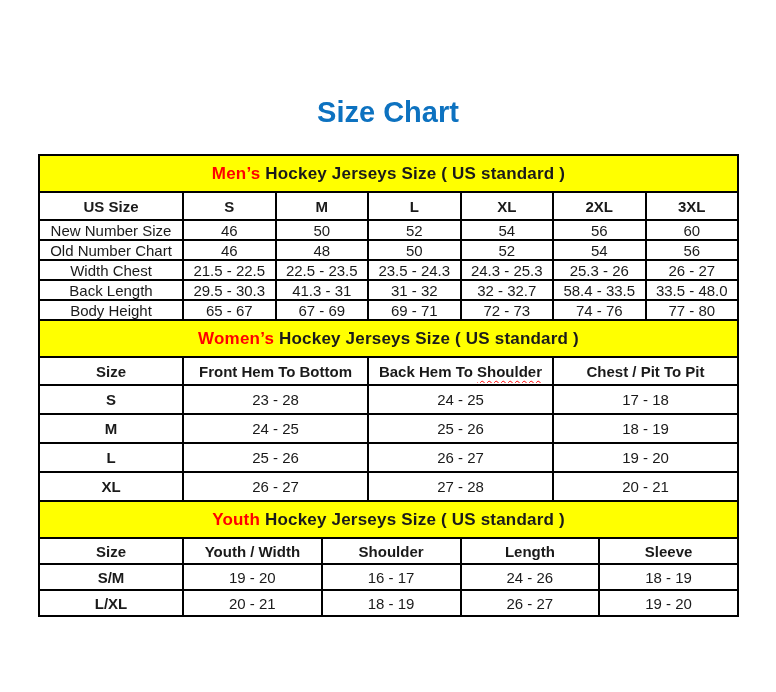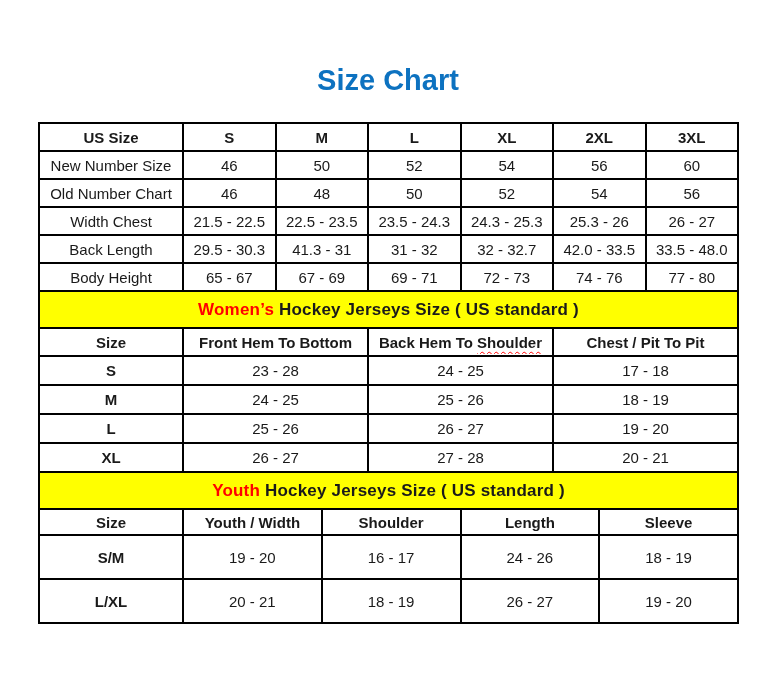--- a/index.html
+++ b/index.html
@@ -19,21 +19,21 @@
     font-family: "Liberation Sans", sans-serif;
     color: #1a1a1a;
   }
   .page {
     width: 776px;
     height: 692px;
     background: #ffffff;
   }
   h1.page-title {
     margin: 0;
-    padding-top: 64px;
+    padding-top: 96px;
     text-align: center;
     font-size: 29px;
     font-weight: bold;
     letter-spacing: 0px;
     color: var(--title-blue);
   }
   .tables-wrap {
     width: 701px;
     margin: 25px auto 0 38px;
   }
@@ -60,24 +60,24 @@
     font-weight: bold;
     letter-spacing: 0.2px;
   }
   tr.band-row .accent { color: var(--accent-red); }
   tr.hdr-row th {
     height: 28px;
     font-weight: bold;
     font-size: 15px;
     border-radius: 8px;
   }
-  tbody tr { height: 28px; }
+  tbody tr { height: 20px; }
   .tbl-womens tbody tr { height: 29px; }
   .tbl-youth tr.hdr-row th { height: 26px; }
-  .tbl-youth tbody tr { height: 44px; }
+  .tbl-youth tbody tr { height: 26px; }
   .tbl-womens tbody td.row-label,
   .tbl-youth tbody td.row-label { font-weight: bold; }
   .misspell {
     text-decoration: underline;
     text-decoration-style: wavy;
     text-decoration-color: var(--accent-red);
     text-decoration-thickness: 1px;
     text-underline-offset: 3px;
   }
 </style>
@@ -91,20 +91,23 @@
         <colgroup>
           <col class="col-first">
           <col>
           <col>
           <col>
           <col>
           <col>
           <col>
         </colgroup>
         <thead>
+          <tr class="band-row">
+            <td colspan="7"><span class="accent">Men’s</span><span> Hockey Jerseys Size ( US standard )</span></td>
+          </tr>
           <tr class="hdr-row">
             <th>US Size</th>
             <th>S</th>
             <th>M</th>
             <th>L</th>
             <th>XL</th>
             <th>2XL</th>
             <th>3XL</th>
           </tr>
         </thead>
@@ -135,21 +138,21 @@
             <td>24.3 - 25.3</td>
             <td>25.3 - 26</td>
             <td>26 - 27</td>
           </tr>
           <tr>
             <td class="row-label">Back Length</td>
             <td>29.5 - 30.3</td>
             <td>41.3 - 31</td>
             <td>31 - 32</td>
             <td>32 - 32.7</td>
-            <td>42.0 - 33.5</td>
+            <td>58.4 - 33.5</td>
             <td>33.5 - 48.0</td>
           </tr>
           <tr>
             <td class="row-label">Body Height</td>
             <td>65 - 67</td>
             <td>67 - 69</td>
             <td>69 - 71</td>
             <td>72 - 73</td>
             <td>74 - 76</td>
             <td>77 - 80</td>

